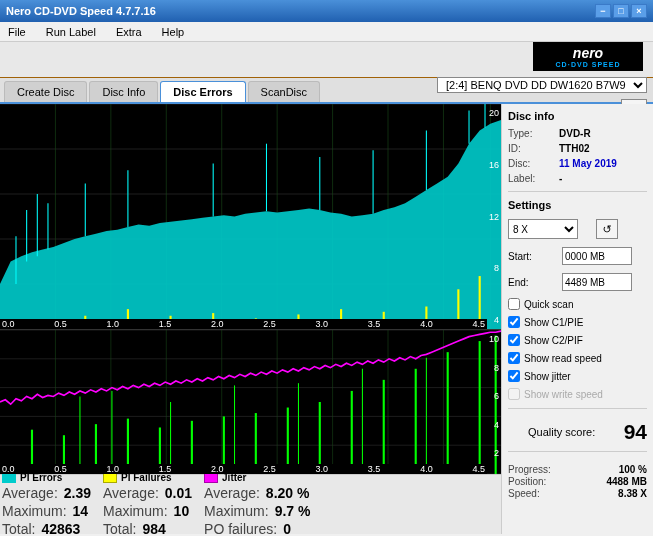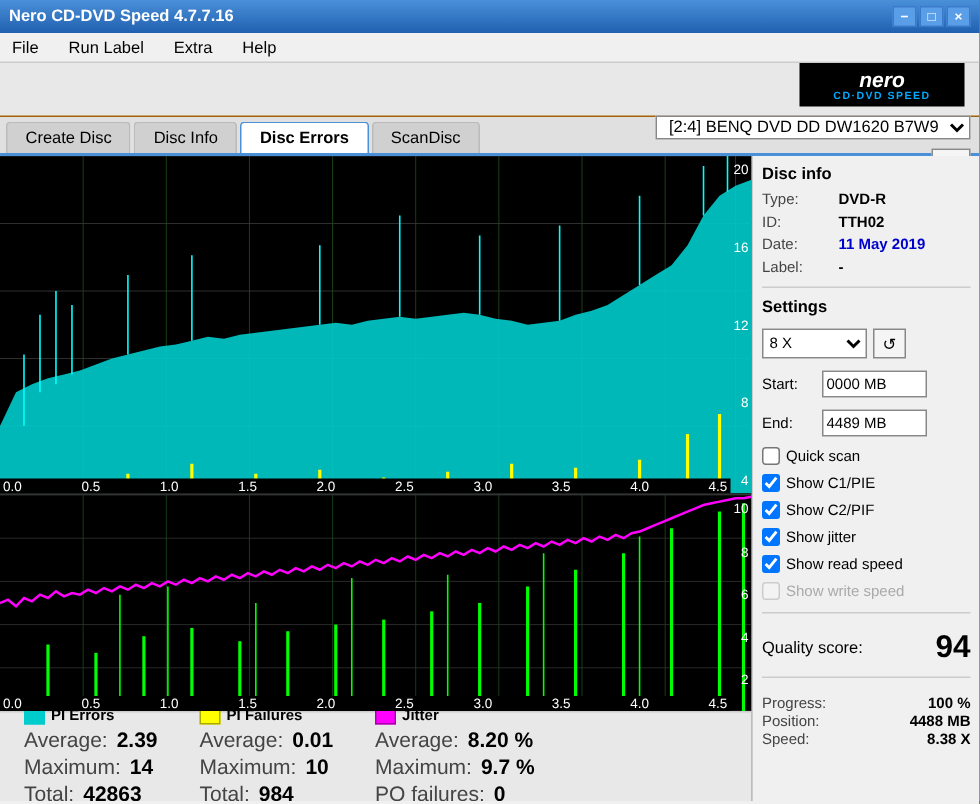--- a/index.html
+++ b/index.html
@@ -146,22 +146,22 @@
 
     
     svg { display: block; }
 
     
     .legend-bar {
       background: #e8e8e8;
       height: 60px;
       display: flex;
       align-items: center;
-      padding: 4px 16px;
-      gap: 28px;
+      padding: 4px 2px;
+      gap: 12px;
       border-top: 1px solid #ccc;
     }
     .legend-group {
       display: flex;
       flex-direction: column;
       gap: 2px;
     }
     .legend-title {
       display: flex;
       align-items: center;
@@ -203,21 +203,21 @@
       gap: 15px;
       font-size: 10px;
     }
     .info-label { color: #444; width: 36px; }
     .info-value { color: #000; font-weight: bold; }
     .info-value.blue { color: #0000cc; }
     .divider { height: 1px; background: #ccc; margin: 3px 0; }
     .settings-row {
       display: flex;
       align-items: center;
-      gap: 4px;
+      gap: 18px;
       margin: 2px 0;
     }
     .speed-select {
       width: 70px;
       height: 20px;
       border: 1px solid #888;
       background: white;
       font-size: 10px;
     }
     .mb-input {
@@ -248,20 +248,21 @@
       font-size: 11px;
       cursor: pointer;
       margin-top: 2px;
     }
     .quality-row {
       display: flex;
       justify-content: space-between;
       align-items: center;
       font-size: 11px;
       margin-top: 4px;
+      margin-left: 20px;
     }
     .quality-score {
       font-size: 21px;
       font-weight: bold;
       color: #000;
     }
     .progress-section { margin-top: 4px; }
     .progress-row {
       display: flex;
       justify-content: space-between;
@@ -528,21 +529,21 @@
     <div class="panel-section-title">Disc info</div>
     <div class="info-row">
       <span class="info-label">Type:</span>
       <span class="info-value">DVD-R</span>
     </div>
     <div class="info-row">
       <span class="info-label">ID:</span>
       <span class="info-value">TTH02</span>
     </div>
     <div class="info-row">
-      <span class="info-label">Date:</span>
+      <span class="info-label">Disc:</span>
       <span class="info-value blue">11 May 2019</span>
     </div>
     <div class="info-row">
       <span class="info-label">Label:</span>
       <span class="info-value">-</span>
     </div>
 
     <div class="divider"></div>
 
     <div class="panel-section-title">Settings</div>
@@ -567,25 +568,25 @@
     <div class="checkbox-row">
       <input type="checkbox" checked="" style="">
       <span>Show C1/PIE</span>
     </div>
     <div class="checkbox-row">
       <input type="checkbox" checked="" style="">
       <span>Show C2/PIF</span>
     </div>
     <div class="checkbox-row">
       <input type="checkbox" checked="" style="">
-      <span>Show jitter</span>
+      <span>Show read speed</span>
     </div>
     <div class="checkbox-row">
       <input type="checkbox" checked="" style="">
-      <span>Show read speed</span>
+      <span>Show jitter</span>
     </div>
     <div class="checkbox-row disabled">
       <input type="checkbox" disabled="" style="">
       <span>Show write speed</span>
     </div>
 
     <div class="divider"></div>
 
     <div class="quality-row">
       <span>Quality score:</span>

